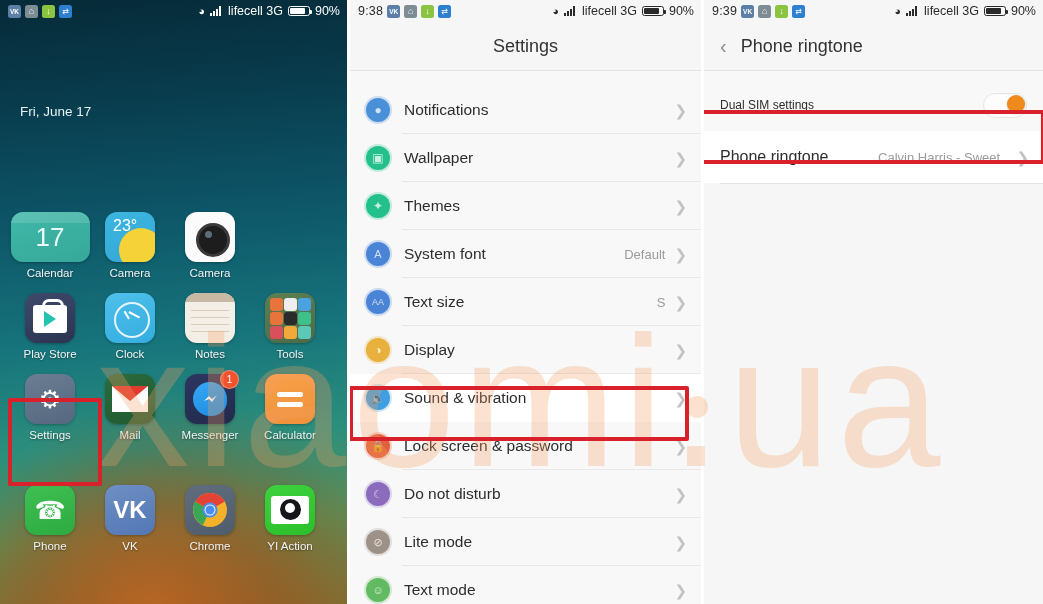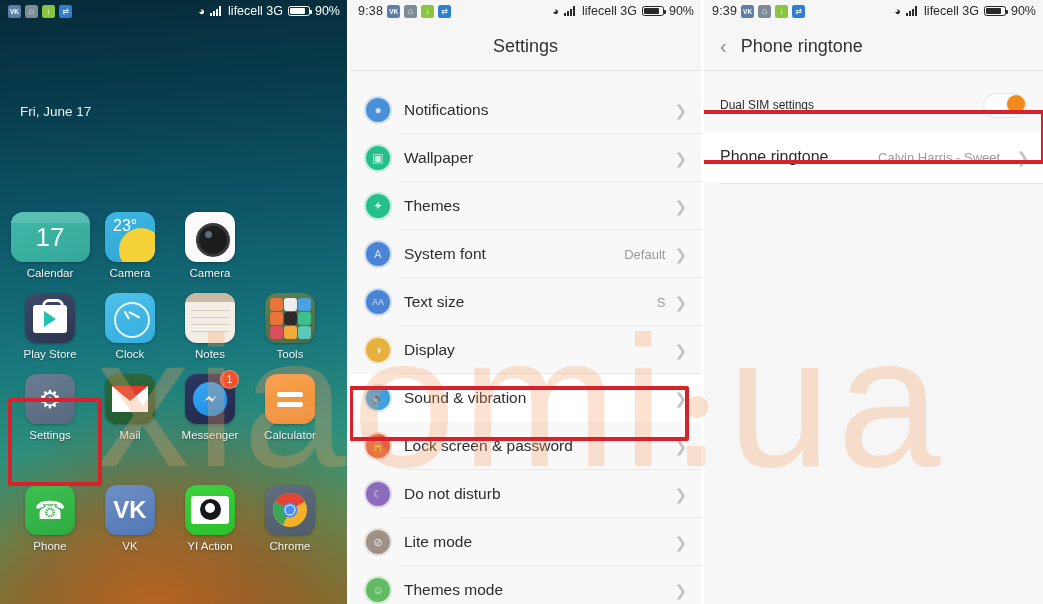--- a/index.html
+++ b/index.html
@@ -298,40 +298,40 @@
             </div>
           <div class="ilabel">Phone</div>
         </div>
         <div class="icell">
           <div class="ibox ic-vk">
               <div class="glyph" style="font-size:24px;font-weight:bold">VK</div>
             </div>
           <div class="ilabel">VK</div>
         </div>
         <div class="icell">
-          <div class="ibox ic-yi">
-              <div class="w"></div>
-              <div class="k"></div>
-            </div>
-          <div class="ilabel">YI Action</div>
-        </div>
-        <div class="icell">
           <div class="ibox ic-chr">
             <svg viewBox="0 0 50 50" width="50" height="50">
               <circle cx="25" cy="25" r="17" fill="#f3b229"></circle>
               <path d="M25 8 A17 17 0 0 1 39.7 16.5 L25 25 Z" fill="#e44234"></path>
               <path d="M10.3 16.5 A17 17 0 0 0 18 40 L25 25 Z" fill="#3aa757"></path>
               <path d="M25 8 A17 17 0 0 0 10.3 16.5 L25 25 Z" fill="#e44234"></path>
               <circle cx="25" cy="25" r="7.5" fill="#4a8df0"></circle>
               <circle cx="25" cy="25" r="5.5" fill="#eef3fb"></circle>
               <circle cx="25" cy="25" r="4.5" fill="#4a8df0"></circle>
             </svg>
           </div>
           <div class="ilabel">Chrome</div>
         </div>
+        <div class="icell">
+          <div class="ibox ic-yi">
+              <div class="w"></div>
+              <div class="k"></div>
+            </div>
+          <div class="ilabel">YI Action</div>
+        </div>
       </div>
     </div>
 
     <div class="hl" style="left:8px;top:398px;width:86px;height:80px;"></div>
   </div>
 
   <div class="panel p-mid">
     <div class="statusbar sb-light">
       <div class="sb-left">
         <span class="sb-clock">9:38</span>
@@ -429,21 +429,21 @@
 
       <div class="row">
         <div class="cicon" style="background:#9e9289;font-size:11px">⊘</div>
         <div class="rlabel">Lite mode</div>
         <div class="chev">❯</div>
         <div class="sep"></div>
       </div>
 
       <div class="row">
         <div class="cicon" style="background:#62bb63;font-size:11px">☺</div>
-        <div class="rlabel">Themes mode</div>
+        <div class="rlabel">Text mode</div>
         <div class="chev">❯</div>
       </div>
     </div>
 
     <div class="hl" style="left:-1px;top:386px;width:332px;height:47px;"></div>
   </div>
 
   <div class="panel p-right">
     <div class="statusbar sb-light">
       <div class="sb-left">

